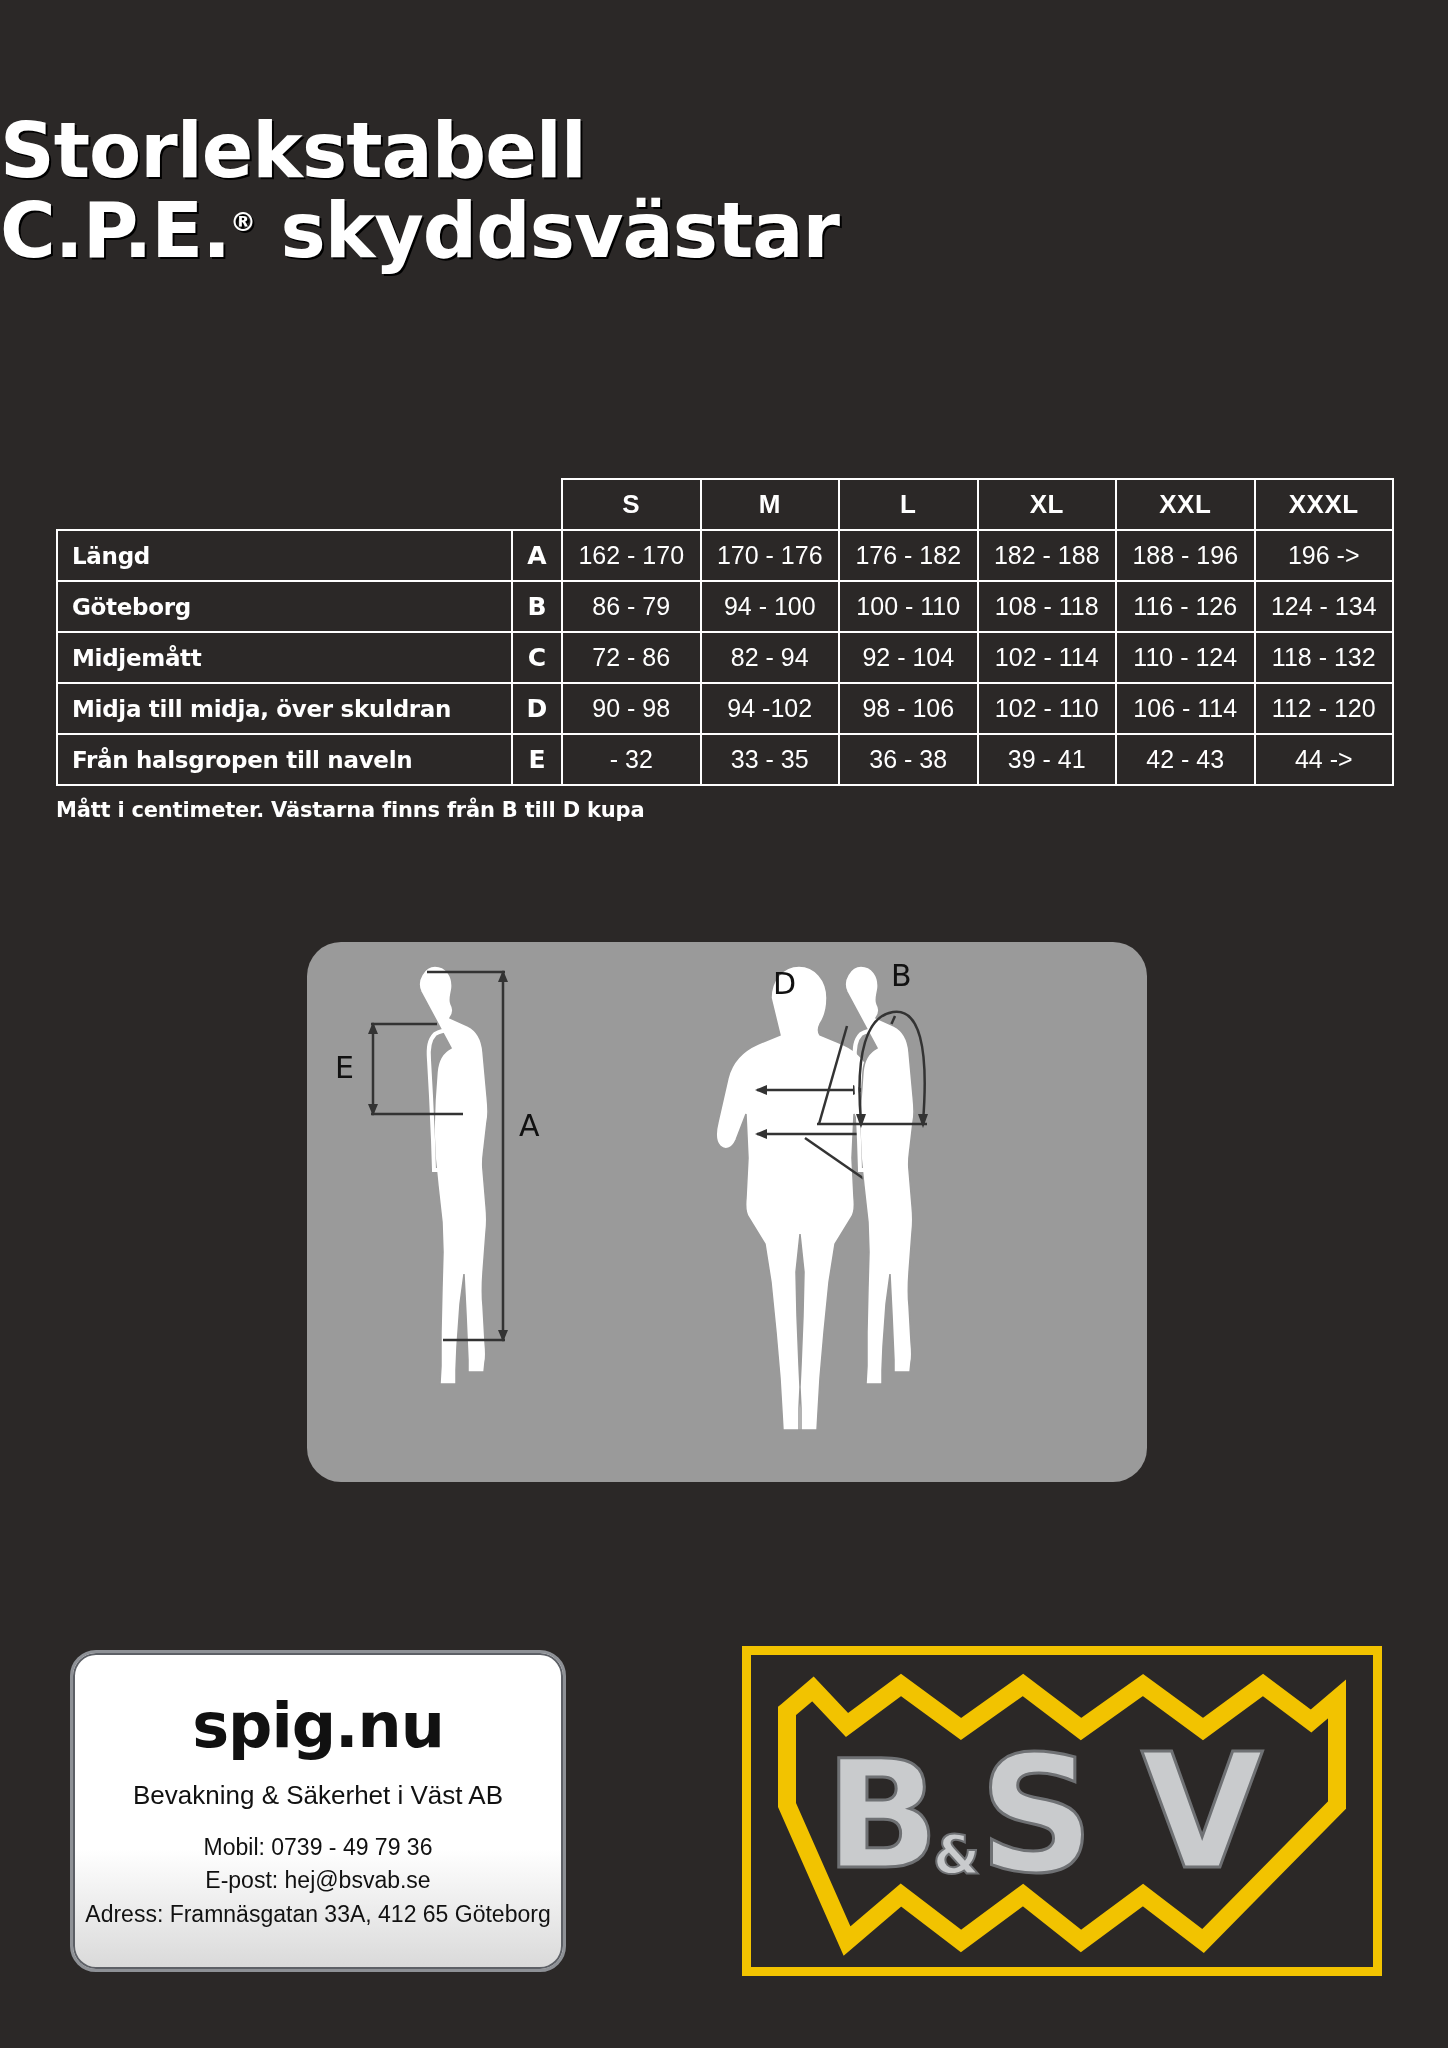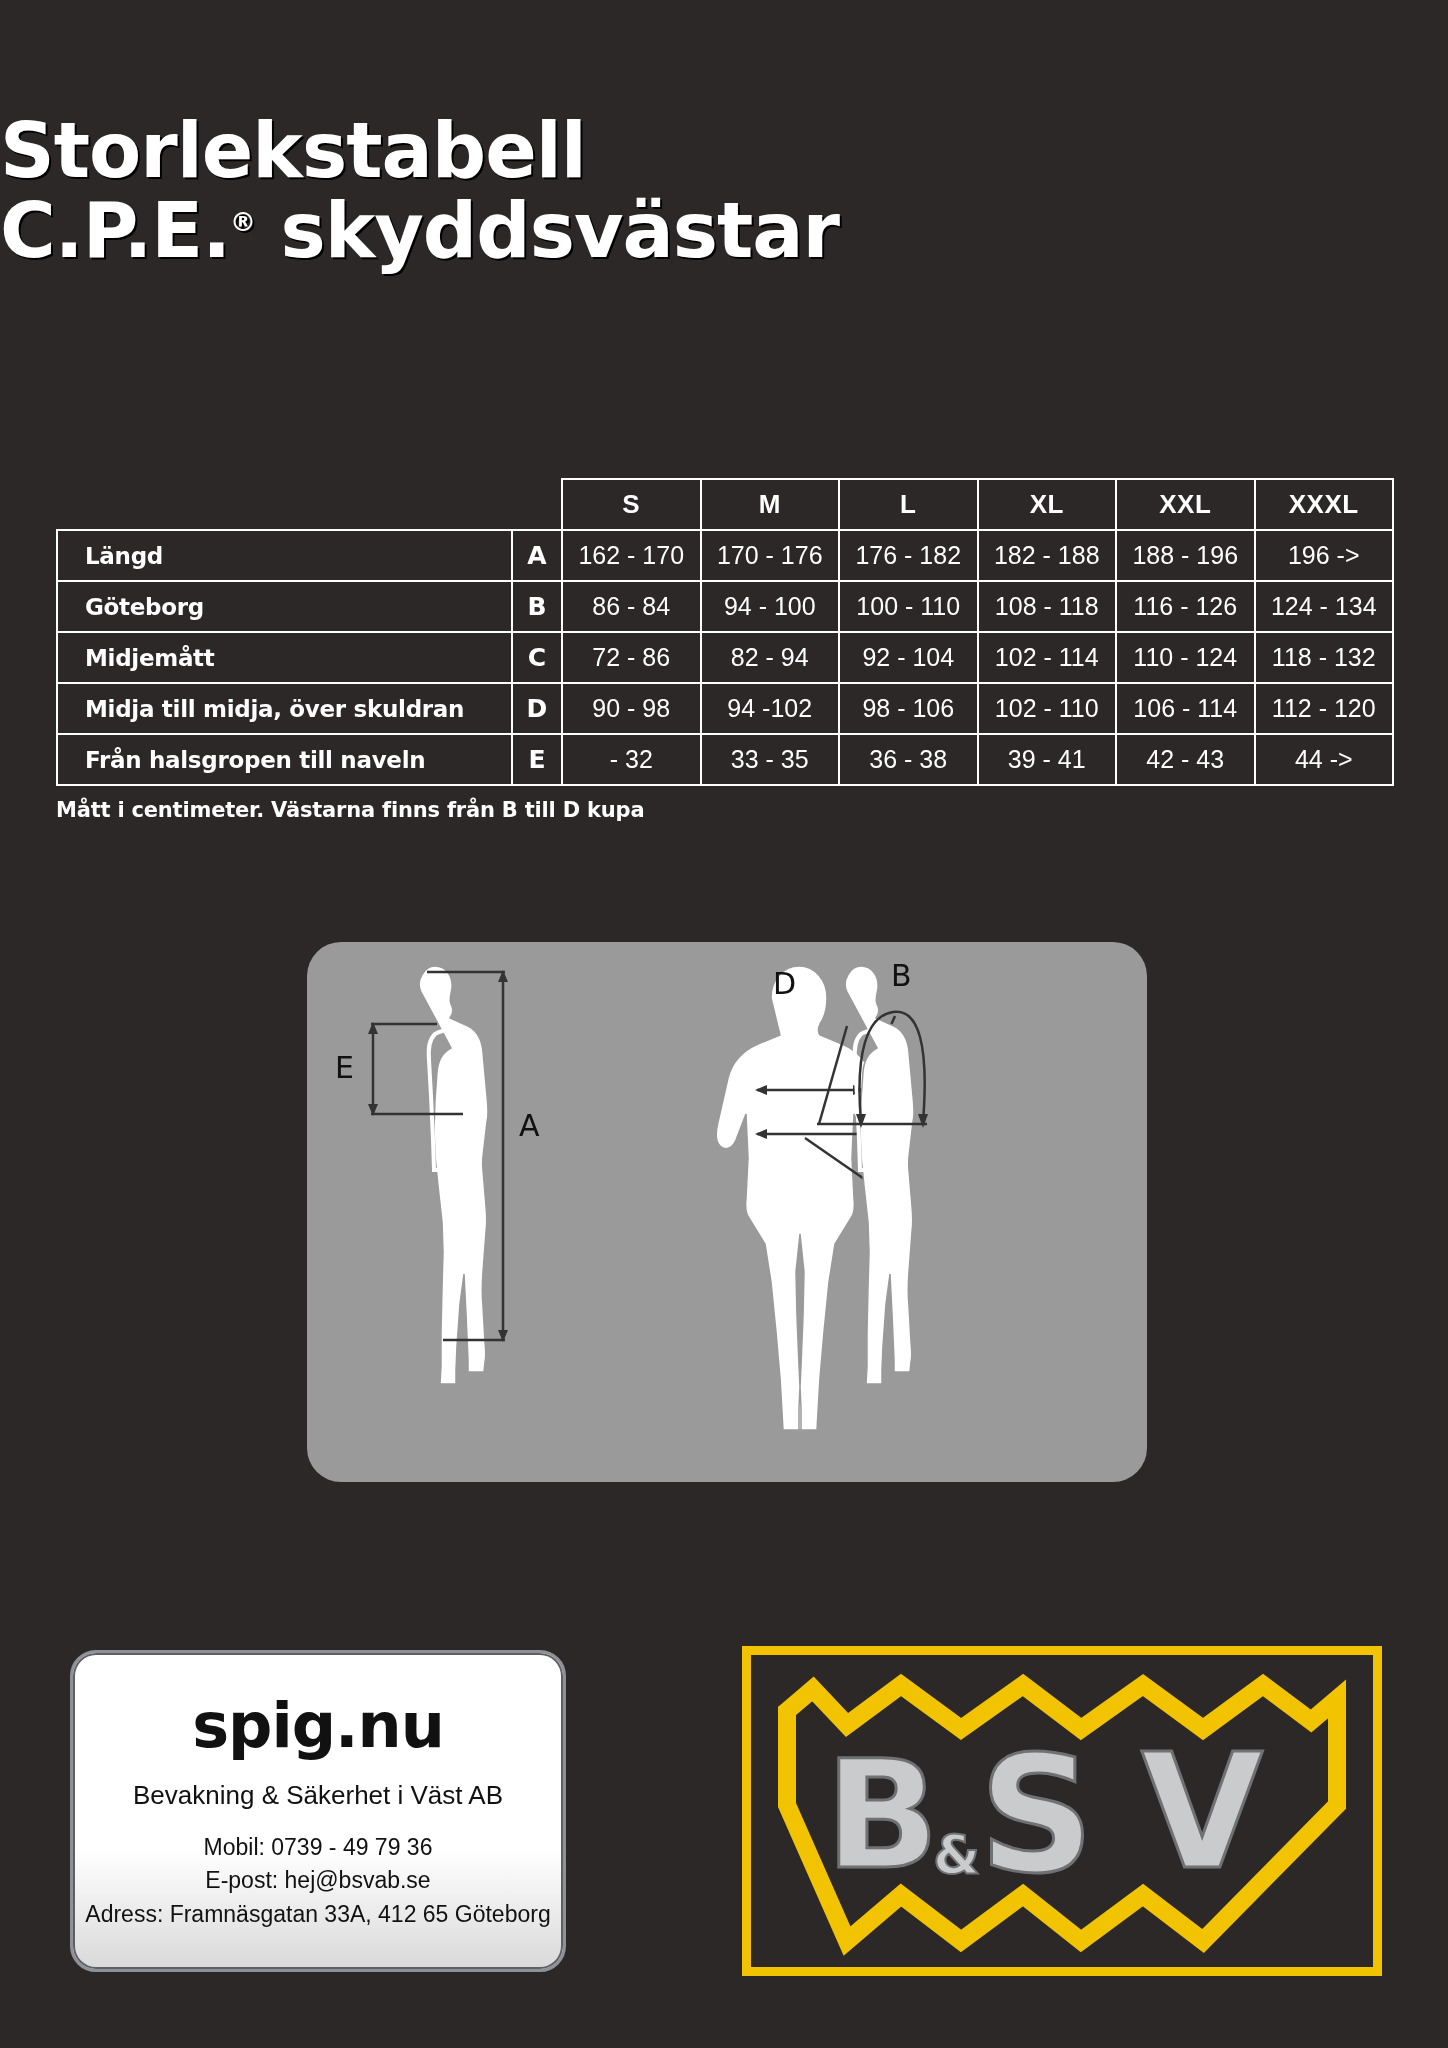--- a/index.html
+++ b/index.html
@@ -71,21 +71,21 @@
   table.size-table thead th.blank {
     border: none;
   }
   table.size-table thead th.size-head {
     font-weight: bold;
     font-size: 26px;
     letter-spacing: 0.5px;
   }
   table.size-table td.rowlabel {
     text-align: left;
-    padding-left: 27px;
+    padding-left: 14px;
     font-weight: bold;
     font-size: 23px;
     font-family: "DejaVu Sans", sans-serif;
     letter-spacing: -0.3px;
   }
   table.size-table td.rowkey {
     font-weight: bold;
     font-size: 25px;
     font-family: "DejaVu Sans", sans-serif;
   }
@@ -193,21 +193,21 @@
         <td>162 - 170</td>
         <td>170 - 176</td>
         <td>176 - 182</td>
         <td>182 - 188</td>
         <td>188 - 196</td>
         <td>196 -&gt;</td>
       </tr>
       <tr>
         <td class="rowlabel">Göteborg</td>
         <td class="rowkey">B</td>
-        <td>86 - 84</td>
+        <td>86 - 79</td>
         <td>94 - 100</td>
         <td>100 - 110</td>
         <td>108 - 118</td>
         <td>116 - 126</td>
         <td>124 - 134</td>
       </tr>
       <tr>
         <td class="rowlabel">Midjemått</td>
         <td class="rowkey">C</td>
         <td>72 - 86</td>

